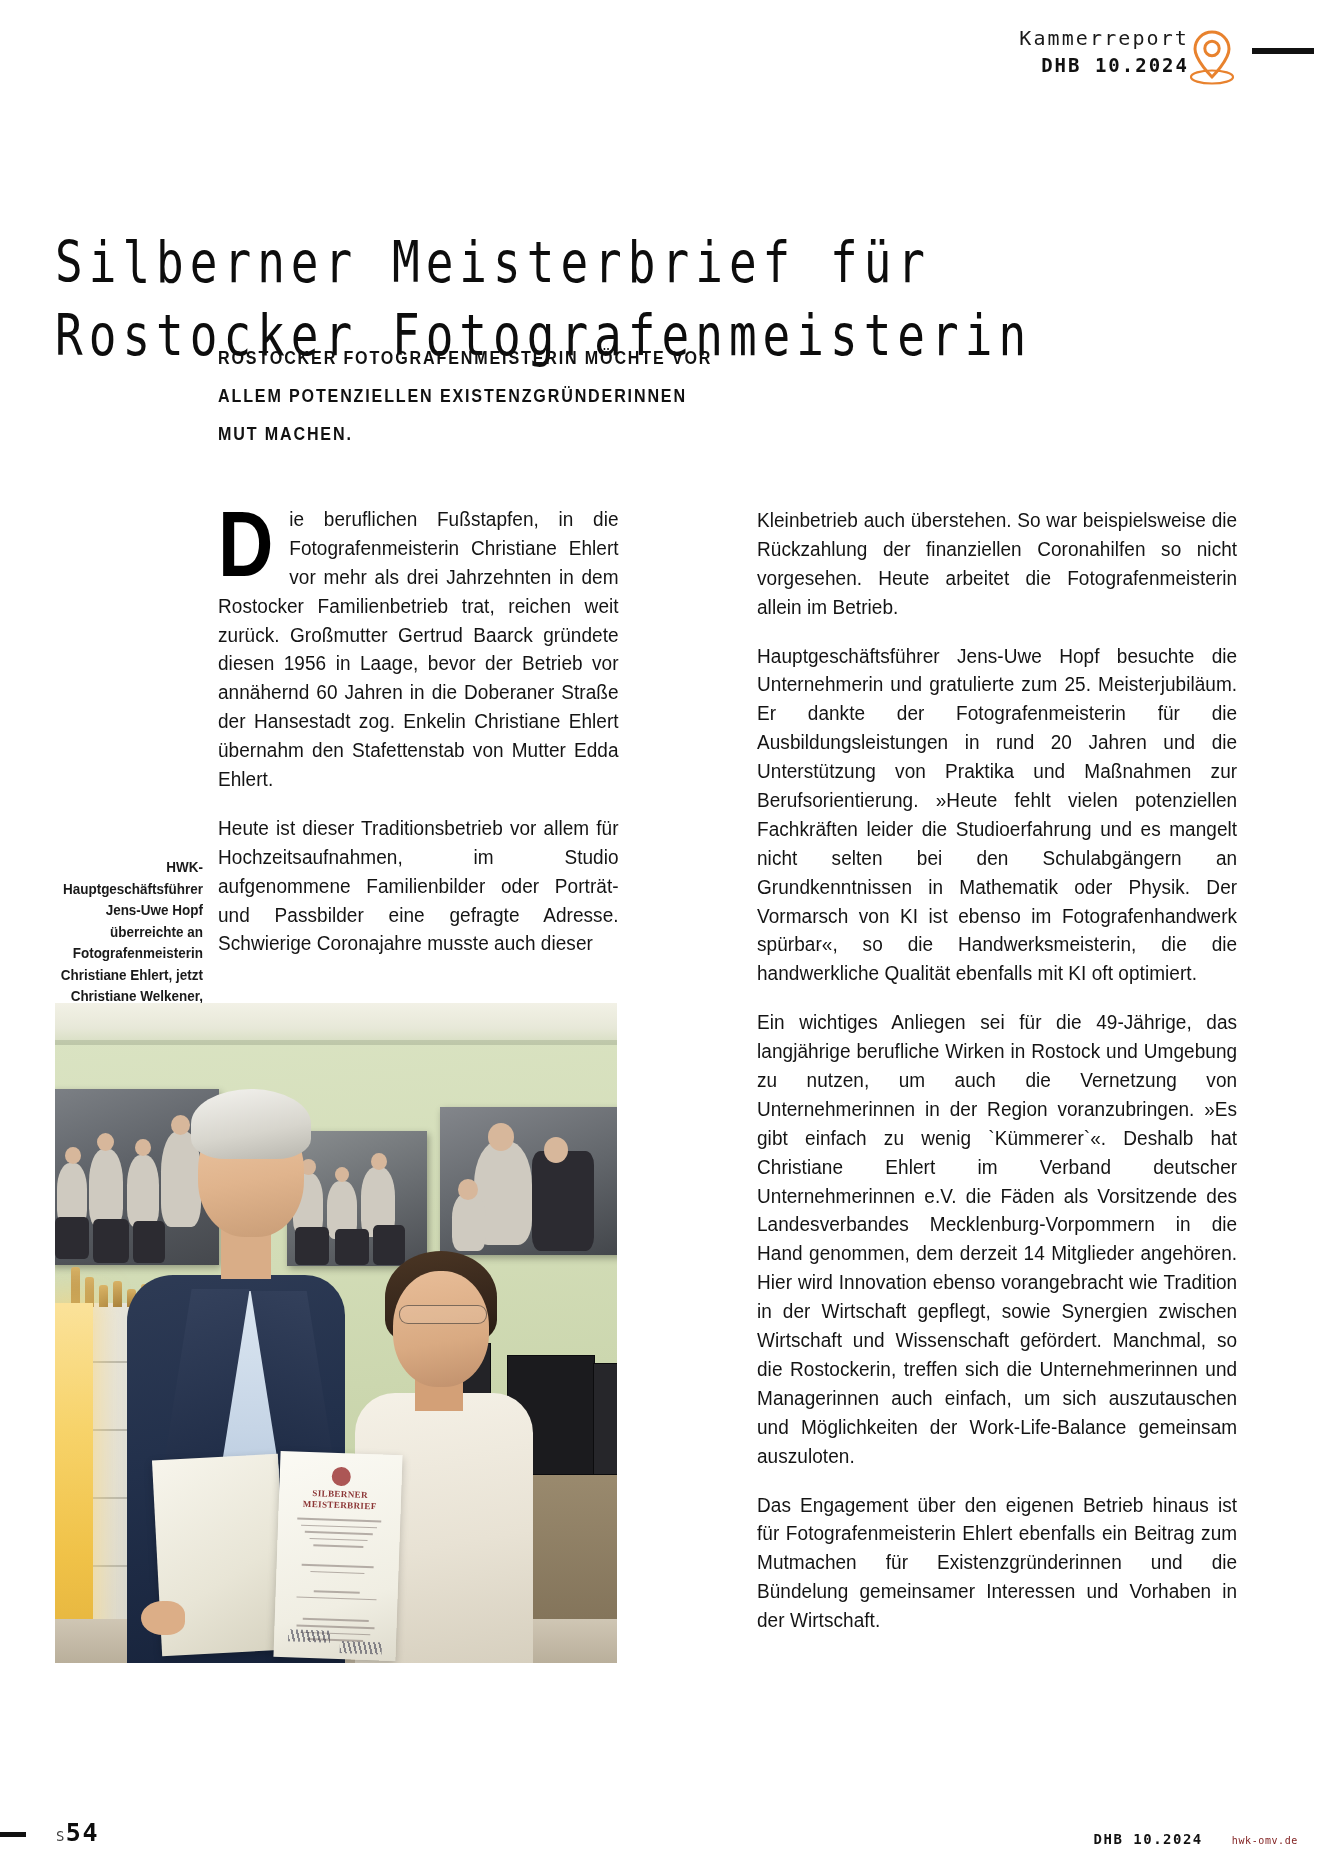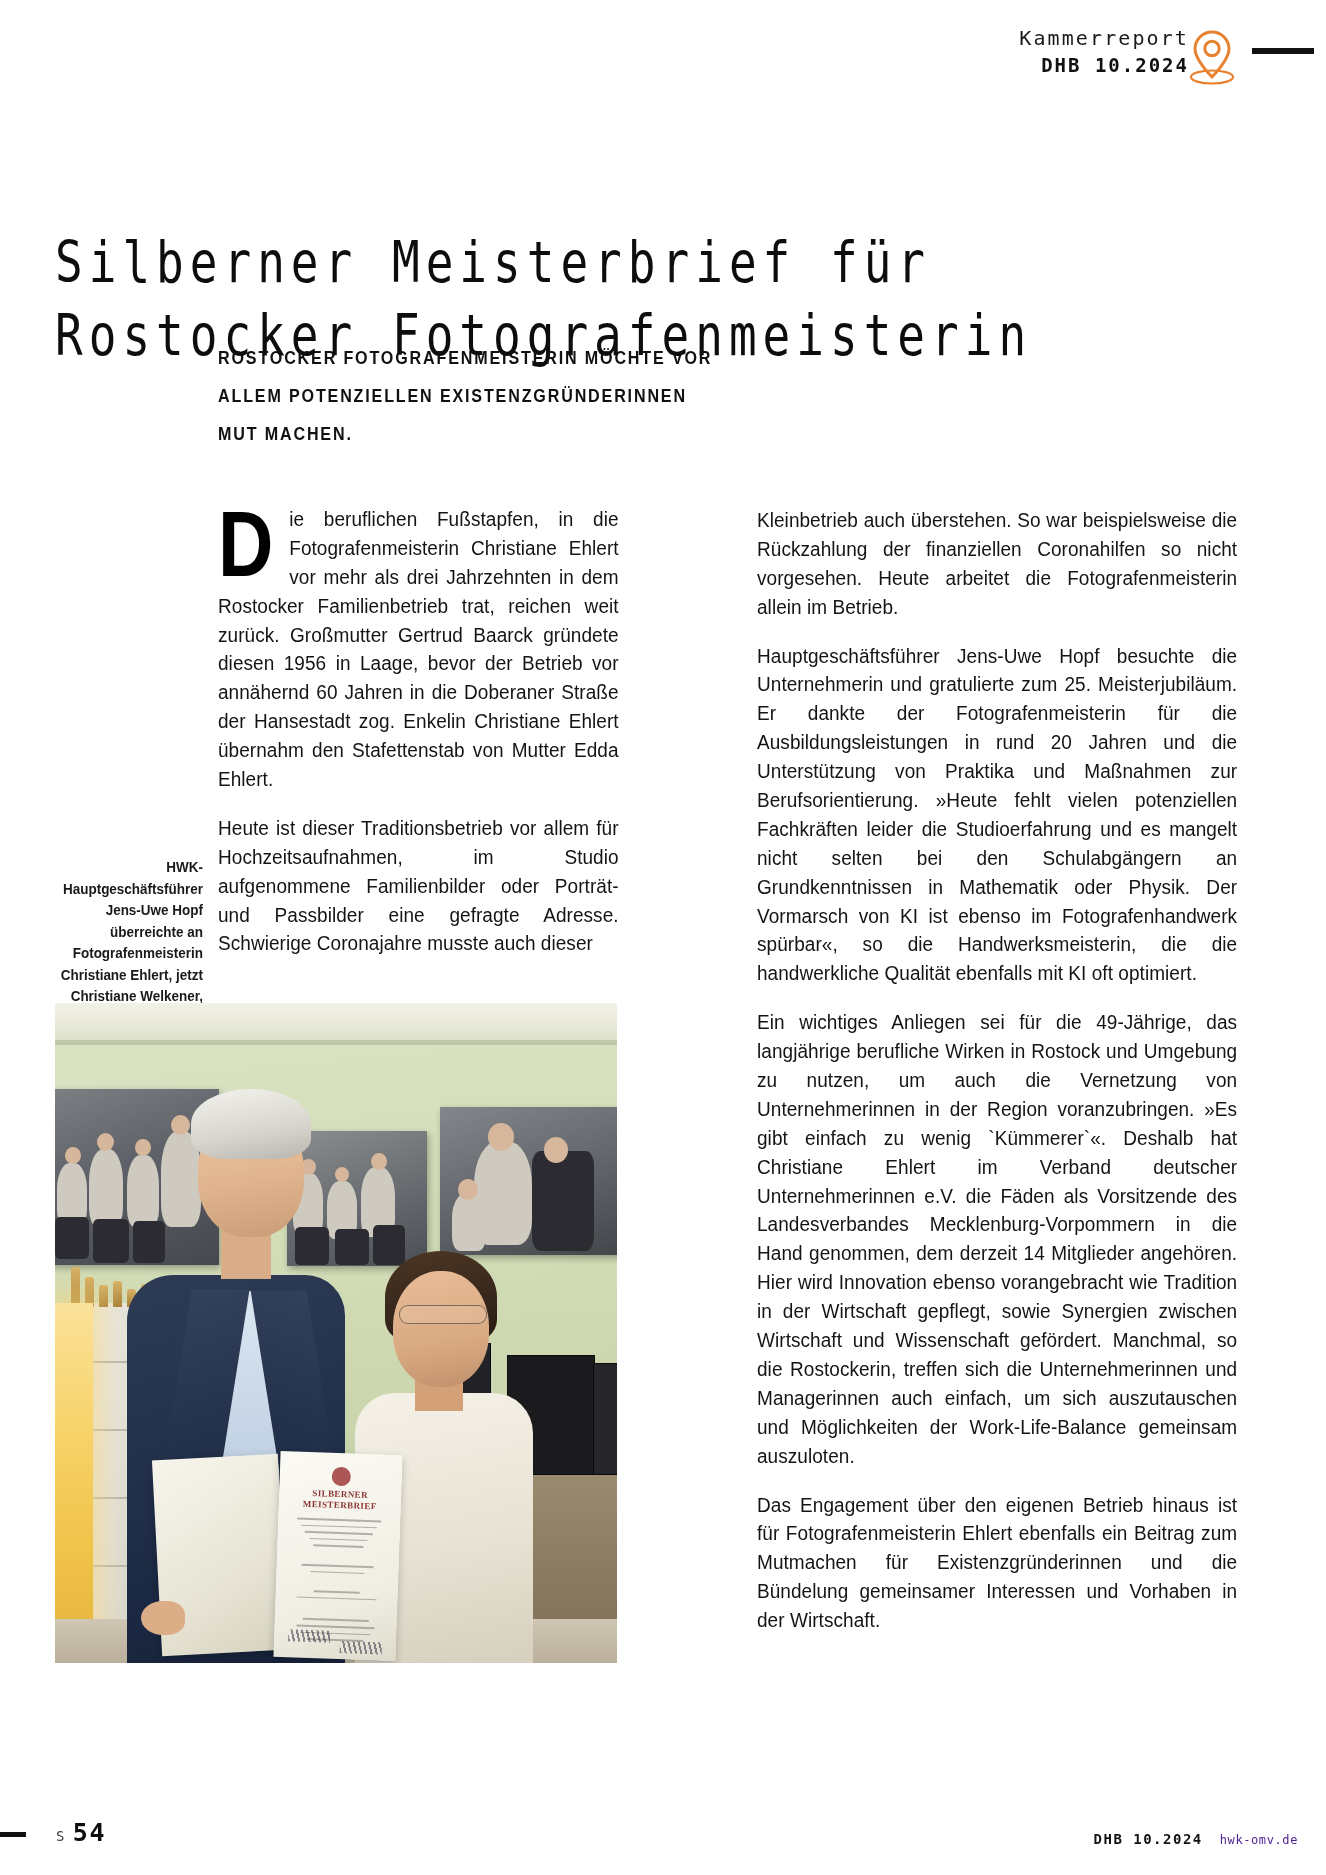--- a/index.html
+++ b/index.html
@@ -359,33 +359,32 @@
   .footer-page {
     position: absolute; left: 56px; top: 1818px;
     font-family: "DejaVu Sans Mono", monospace;
     white-space: nowrap;
   }
   .footer-page .s {
     font-size: 14px; letter-spacing: 1.4px; color: #3d3d3d; font-weight: 400;
   }
   .footer-page .num {
     font-size: 25px; letter-spacing: 1.5px; color: #0d0d0d; font-weight: 700;
-    margin-left: 7px;
   }
   .footer-right {
     position: absolute; right: 28px; top: 1829px;
     font-family: "DejaVu Sans Mono", monospace;
     white-space: nowrap;
   }
   .footer-right .issue {
     font-size: 14px; font-weight: 700; letter-spacing: 1.5px; color: #111111;
   }
   .footer-right .url {
-    font-size: 12px; font-weight: 400; letter-spacing: 0.6px; color: #4c1d95;
-    margin-left: 17px;
+    font-size: 10px; font-weight: 400; letter-spacing: 0.6px; color: #7f1d1d;
+    margin-left: 29px;
   }
 </style>
 </head>
 <body>
 
 <div class="page-header">
   <div class="header-texts">
     <div class="header-kammerreport">Kammerreport</div>
     <div class="header-issue">DHB 10.2024</div>
   </div>

